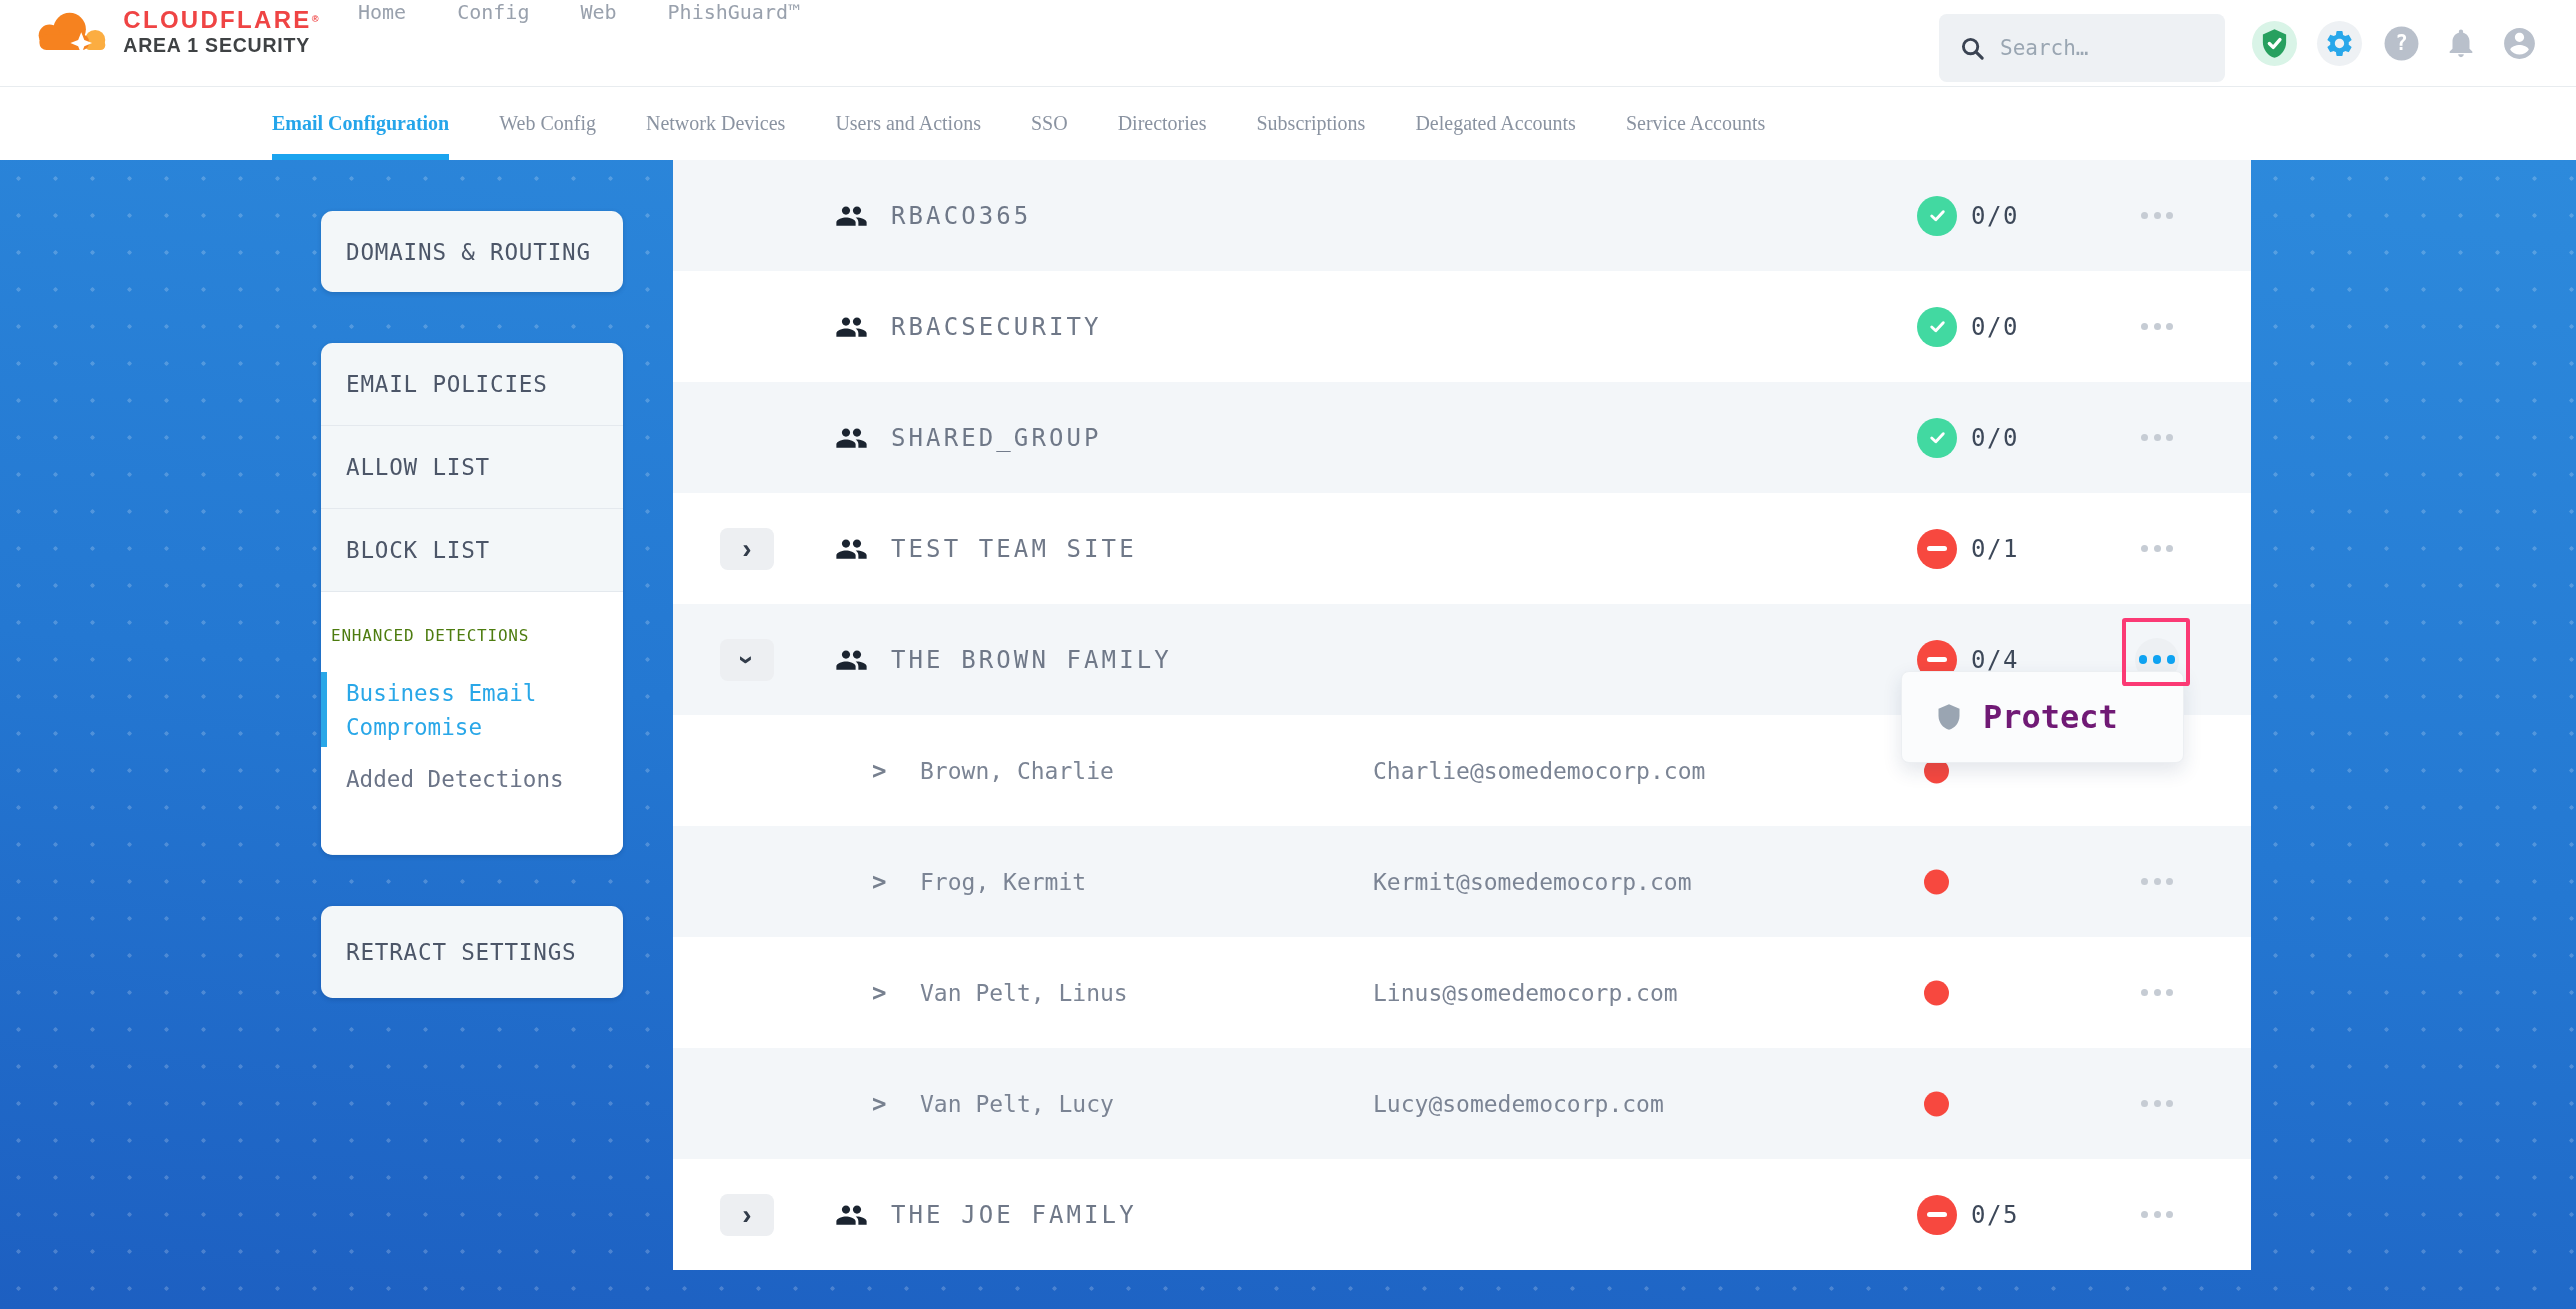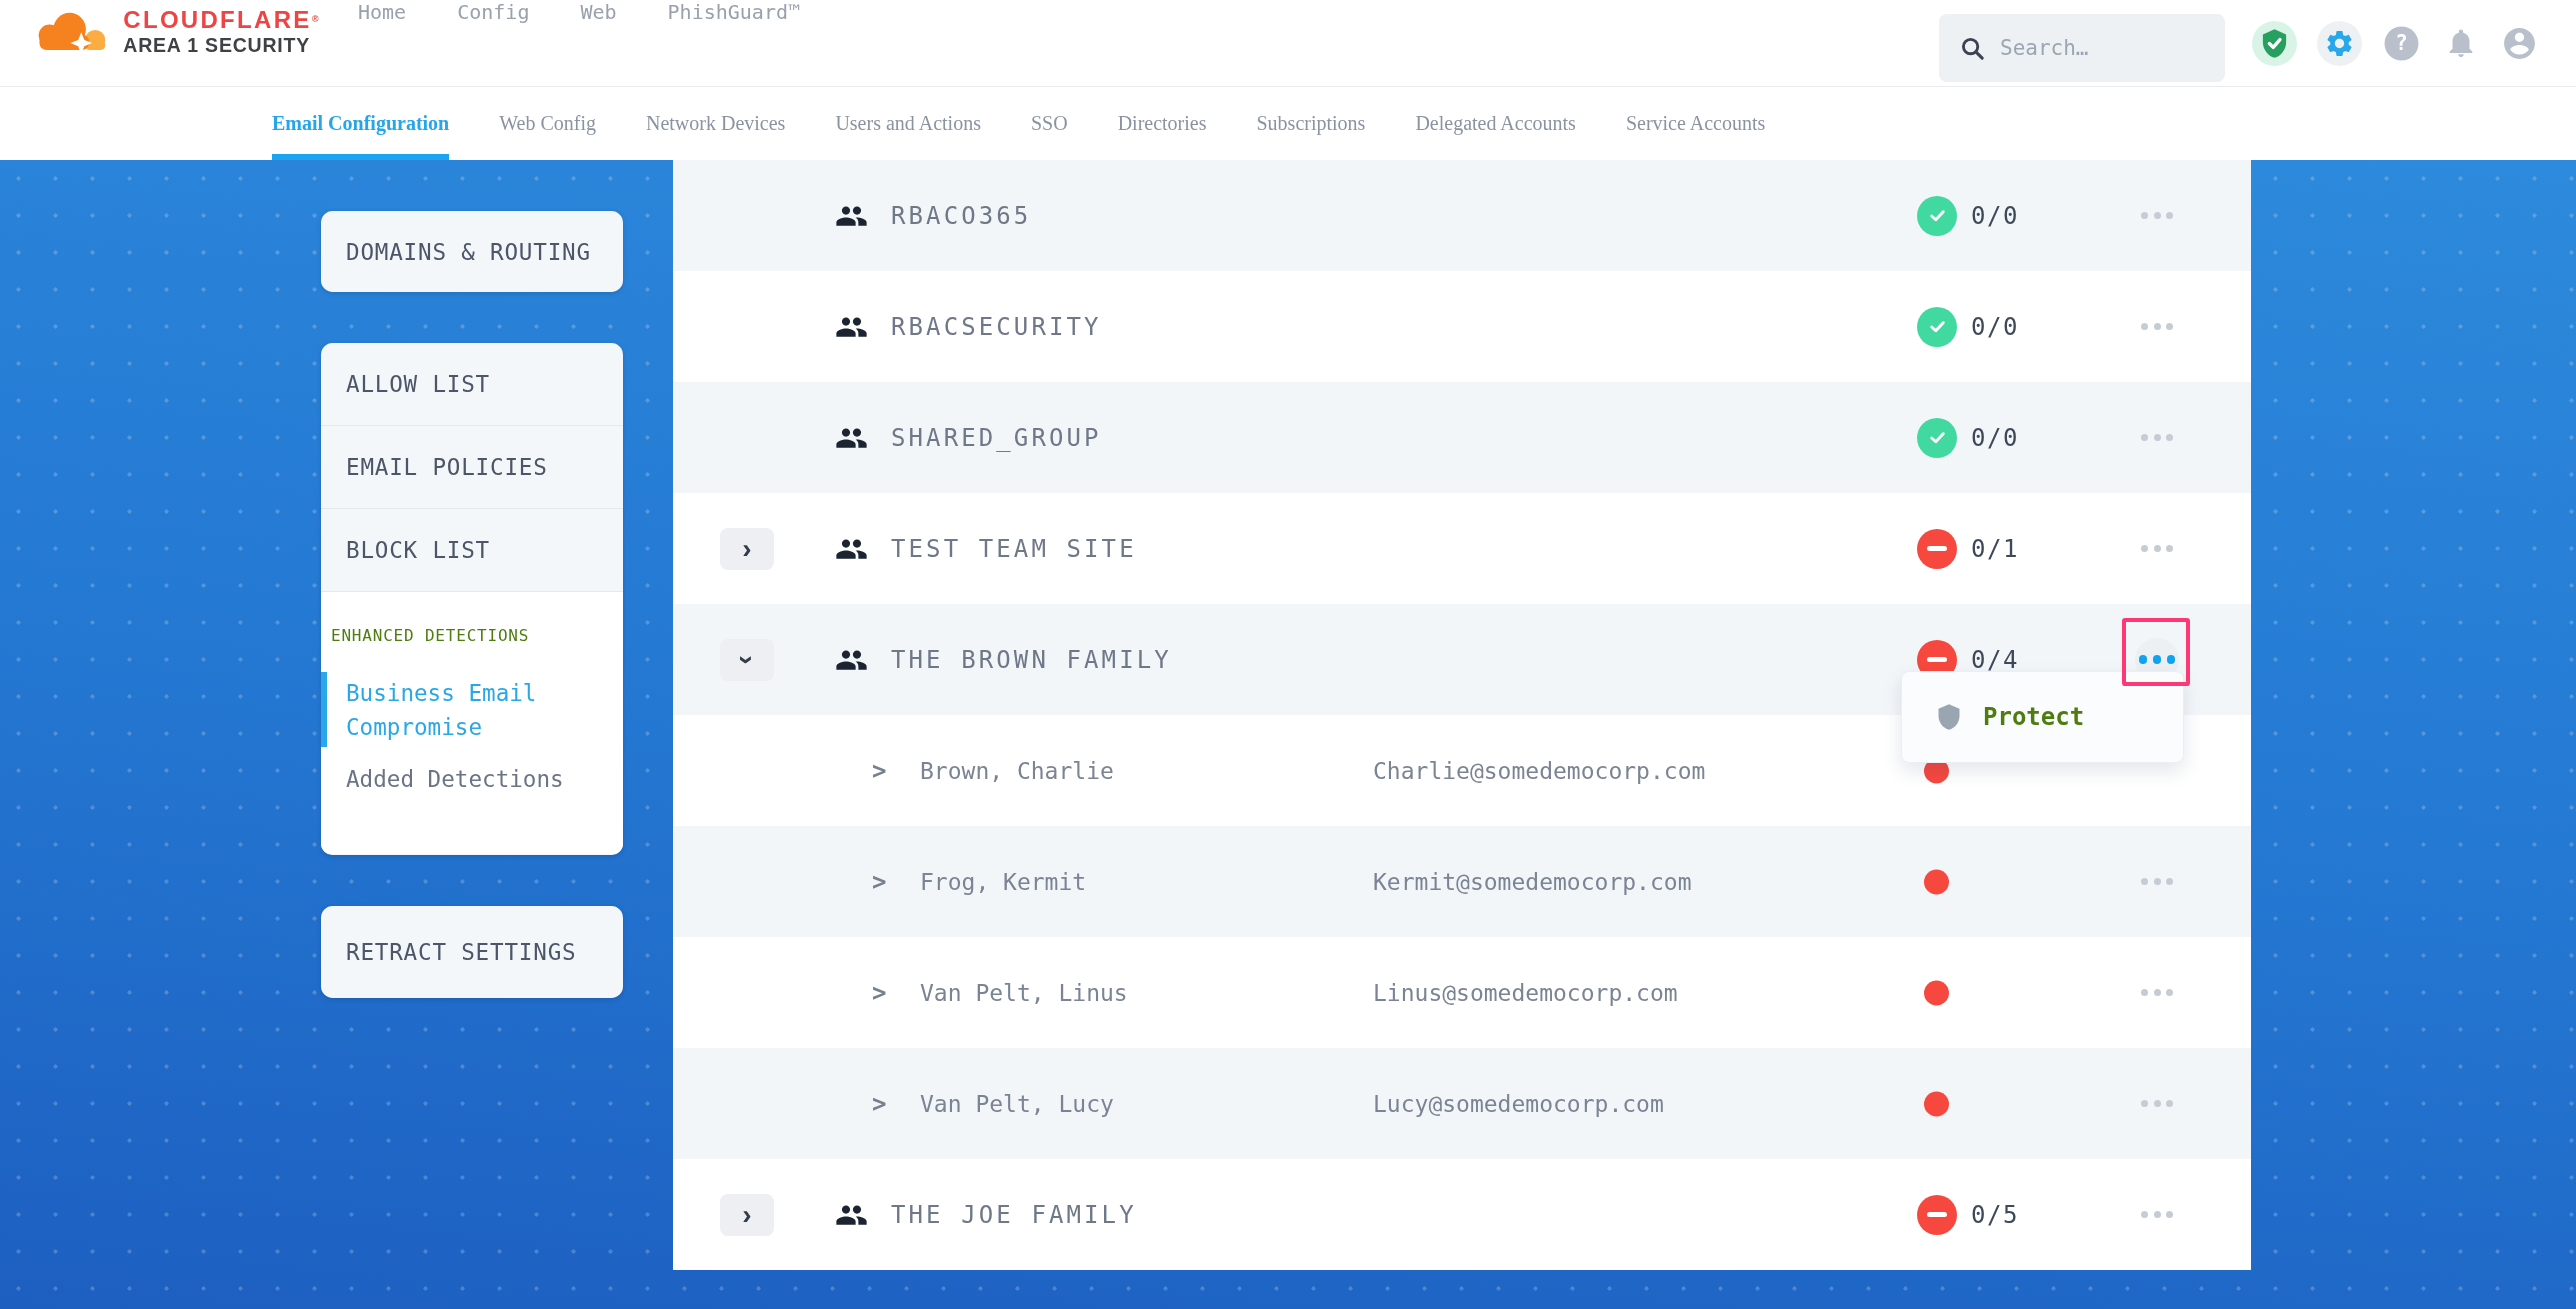--- a/index.html
+++ b/index.html
@@ -91,21 +91,21 @@
   .menu.hl{background:#edf0f3;}
   .menu.hl i{width:8.6px;height:8.6px;background:#0fa3f2;}
 
   
   .pink-box{position:absolute;left:1449px;top:458px;width:68px;height:68px;
     border:4.7px solid #fb3a75;border-radius:3.1px;box-sizing:border-box;z-index:8;pointer-events:none;}
   .dropdown{position:absolute;left:1228px;top:511px;width:283px;height:92px;background:#fbfcfd;
     border:1.6px solid #eceff2;border-radius:7.8px;box-shadow:0 7.8px 18.7px rgba(25,50,90,0.12);
     display:flex;align-items:center;z-index:6;box-sizing:border-box;}
   .dropdown svg{margin-left:33px;}
-  .dd-label{margin-left:20px;font-size:24px;color:#4d7c0f;font-weight:bold;cursor:pointer;}
+  .dd-label{margin-left:20px;font-size:32px;color:#701a75;font-weight:bold;cursor:pointer;}
 </style>
 </head>
 <body>
 
 <div id="app">
 
   <header>
     <div class="logo">
       <svg viewBox="0 0 104 62">
         <circle cx="47" cy="26" r="21" fill="#f6821f"></circle>
@@ -179,22 +179,22 @@
       <div class="tab">Service Accounts</div>
     </div>
 
   <div class="content">
 
     <aside>
       <div class="card card1">
         <div class="s-item">DOMAINS &amp; ROUTING</div>
       </div>
       <div class="card card2">
+        <div class="s-item policy">EMAIL POLICIES</div>
         <div class="s-item policy">ALLOW LIST</div>
-        <div class="s-item policy">EMAIL POLICIES</div>
         <div class="s-item policy">BLOCK LIST</div>
         <div class="enhanced">
           <div class="s-title">ENHANCED DETECTIONS</div>
           <div class="s-sub first">Business Email Compromise</div>
           <div class="s-sub second">Added Detections</div>
         </div>
       </div>
       <div class="card card3">
         <div class="s-item">RETRACT SETTINGS</div>
       </div>

